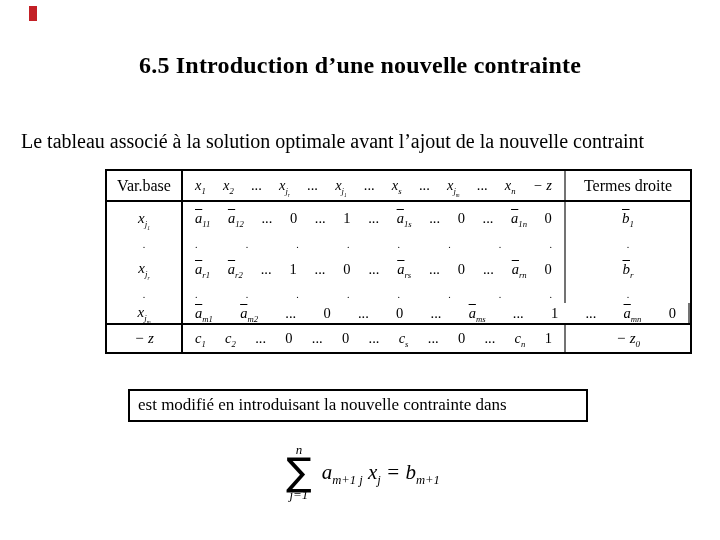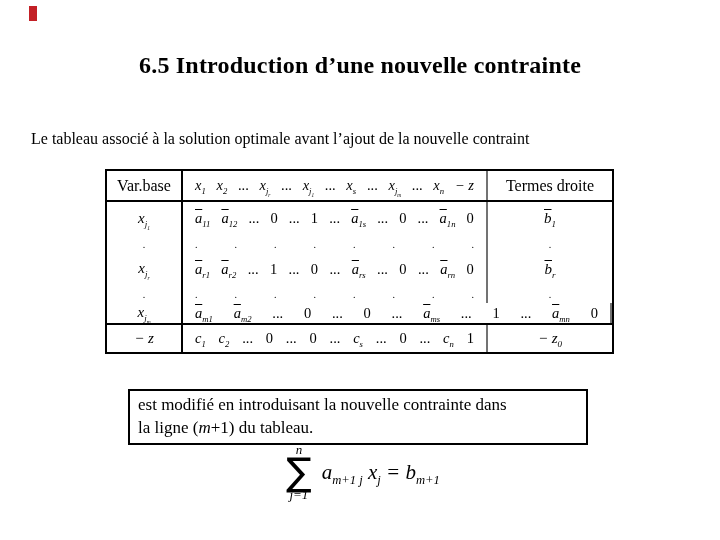--- a/index.html
+++ b/index.html
@@ -3,23 +3,23 @@
 <meta charset="utf-8">
 <style>
   html,body{margin:0;padding:0;background:#fff;}
   #slide{
     position:relative;width:720px;height:540px;background:#ffffff;overflow:hidden;
     font-family:"Liberation Serif","DejaVu Serif",serif;color:#000;text-decoration:underline;
   }
   .accent{position:absolute;left:29px;top:6px;width:8px;height:15px;}
   .title{position:absolute;top:52px;left:0;right:0;text-align:center;
     font-size:24px;font-weight:bold;letter-spacing:0.2px;}
-  .intro{position:absolute;top:130px;left:31px;right:18px;font-size:16px;}
+  .intro{position:absolute;top:130px;left:21px;right:18px;font-size:20px;}
   
-  .tbl{position:absolute;left:105px;top:169px;width:509px;box-sizing:border-box;
+  .tbl{position:absolute;left:105px;top:169px;width:587px;box-sizing:border-box;
     border:2px solid #000;display:flex;flex-direction:column;}
   .hdr,.trow,.obj{display:flex;align-items:stretch;}
   .hdr{height:29px;border-bottom:2px solid #000;}
   .obj{height:27px;border-top:2px solid #000;}
   .c1{width:76px;box-sizing:border-box;border-right:2px solid #000;
     display:flex;align-items:center;justify-content:center;}
   .c2{flex:1;display:flex;align-items:center;justify-content:space-between;
     padding:0 12px;box-sizing:border-box;border-right:2px solid #737373;}
   .c3{width:124px;display:flex;align-items:center;justify-content:center;}
   .plainhead{font-size:16px;}
@@ -201,21 +201,20 @@
           <span class="tok num">1</span>
         </div>
         <div class="c3">
           <span class="math">− z<sub>0</sub></span>
         </div>
       </div>
   </div>
 
   <div class="note">
     <div>est modifié en introduisant la nouvelle contrainte dans</div>
-    <div>la ligne (<span class="it">m</span>+1) du tableau.</div>
   </div>
 
   <div class="formula">
     <div class="sigma-col">
       <div class="slim">n</div>
       <div class="sigma">∑</div>
       <div class="slim">j=1</div>
     </div>
     <div class="fbody math">a<sub>m+1 j</sub> x<sub>j</sub> = b<sub>m+1</sub></div>
   </div>

